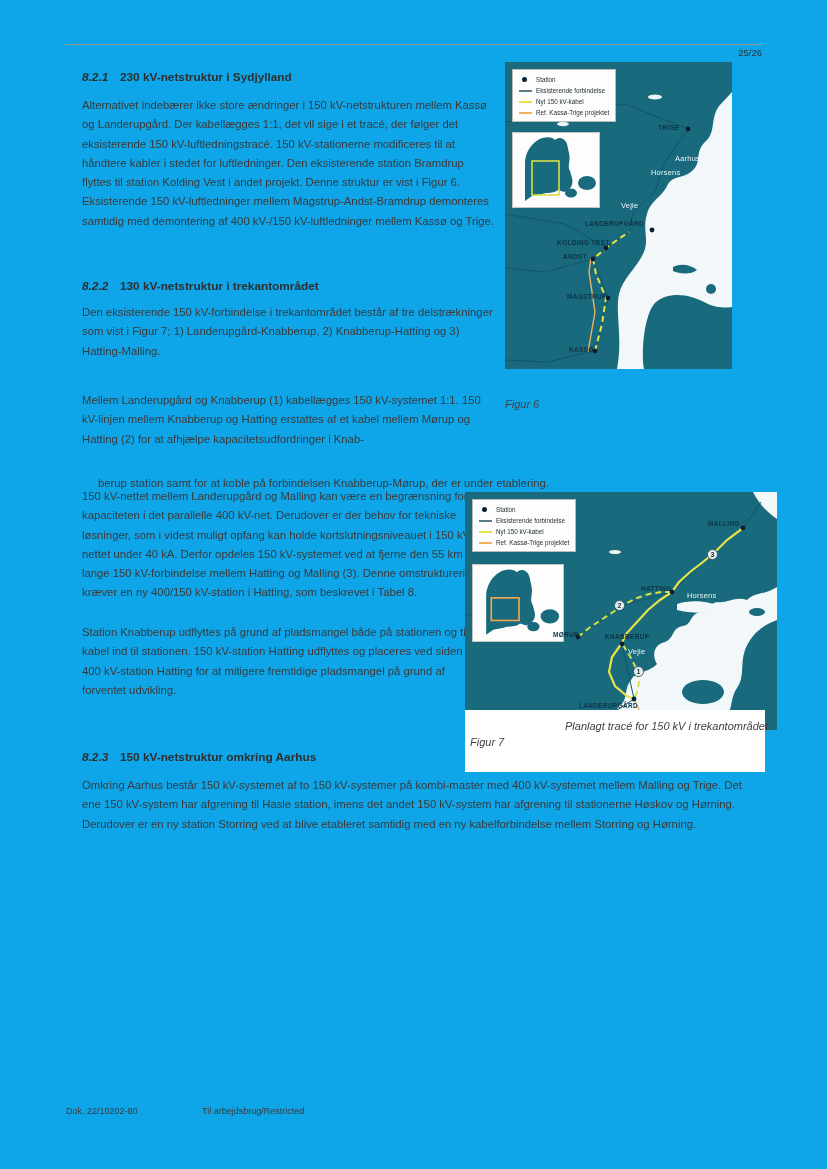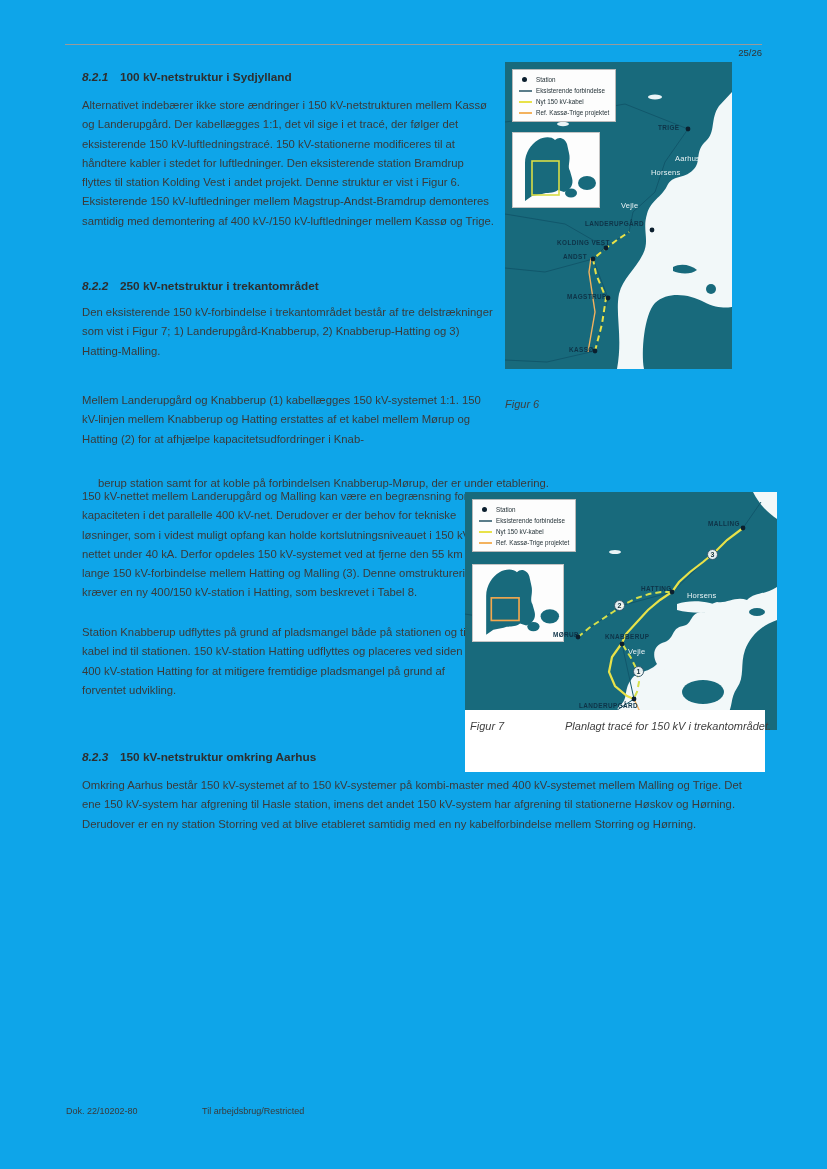--- a/index.html
+++ b/index.html
@@ -51,26 +51,26 @@
 </style>
 </head>
 <body>
 
 <div class="page">
 
   <div class="abs top-rule"></div>
   <div class="abs page-num">25/26</div>
 
   <h2 class="abs sec" style="left:82px; top:70px;">
-    <span class="secnum">8.2.1</span><span>100 kV-netstruktur i Sydjylland</span>
+    <span class="secnum">8.2.1</span><span>230 kV-netstruktur i Sydjylland</span>
   </h2>
   <p class="abs body" style="left:82px; top:96px; width:412px;">Alternativet indebærer ikke store ændringer i 150 kV-netstrukturen mellem Kassø og Landerupgård. Der kabellægges 1:1, det vil sige i et tracé, der følger det eksisterende 150 kV-luftledningstracé. 150 kV-stationerne modificeres til at håndtere kabler i stedet for luftledninger. Den eksisterende station Bramdrup flyttes til station Kolding Vest i andet projekt. Denne struktur er vist i Figur 6. Eksisterende 150 kV-luftledninger mellem Magstrup-Andst-Bramdrup demonteres samtidig med demontering af 400 kV-/150 kV-luftledninger mellem Kassø og Trige.</p>
 
   <h2 class="abs sec" style="left:82px; top:279px;">
-    <span class="secnum">8.2.2</span><span>250 kV-netstruktur i trekantområdet</span>
+    <span class="secnum">8.2.2</span><span>130 kV-netstruktur i trekantområdet</span>
   </h2>
   <p class="abs body" style="left:82px; top:303px; width:415px;">Den eksisterende 150 kV-forbindelse i trekantområdet består af tre delstrækninger som vist i Figur 7; 1) Landerupgård-Knabberup, 2) Knabberup-Hatting og 3) Hatting-Malling.</p>
   <p class="abs body" style="left:82px; top:391px; width:412px;">Mellem Landerupgård og Knabberup (1) kabellægges 150 kV-systemet 1:1. 150 kV-linjen mellem Knabberup og Hatting erstattes af et kabel mellem Mørup og Hatting (2) for at afhjælpe kapacitetsudfordringer i Knab-</p>
   <p class="abs body" style="left:98px; top:455px; width:660px;margin-top:19px;">berup station samt for at koble på forbindelsen Knabberup-Mørup, der er under etablering.</p>
   <p class="abs body" style="left:82px; top:487px; width:405px;">150 kV-nettet mellem Landerupgård og Malling kan være en begrænsning for kapaciteten i det parallelle 400 kV-net. Derudover er der behov for tekniske løsninger, som i videst muligt opfang kan holde kortslutningsniveauet i 150 kV-nettet under 40 kA. Derfor opdeles 150 kV-systemet ved at fjerne den 55 km lange 150 kV-forbindelse mellem Hatting og Malling (3). Denne omstrukturering kræver en ny 400/150 kV-station i Hatting, som beskrevet i Tabel 8.</p>
   <p class="abs body" style="left:82px; top:623px; width:405px;">Station Knabberup udflyttes på grund af pladsmangel både på stationen og til kabel ind til stationen. 150 kV-station Hatting udflyttes og placeres ved siden af 400 kV-station Hatting for at mitigere fremtidige pladsmangel på grund af forventet udvikling.</p>
 
   <div class="map" style="left:505px; top:62px; width:227px; height:307px;">
     <svg class="art" width="227" height="307" viewBox="0 0 227 307">
       <rect x="0" y="0" width="227" height="307" fill="#186a7c"></rect>
@@ -225,21 +225,21 @@
     <span class="maplabel city" style="left:163px; top:155px;">Vejle</span>
     <span class="maplabel" style="left:114px; top:210px;">LANDERUPGÅRD</span>
 
     <span class="badge" style="left:242px; top:57px;">3</span>
     <span class="badge" style="left:149px; top:108px;">2</span>
     <span class="badge" style="left:168px; top:174px;">1</span>
   </div>
 
   <div class="abs caption fig7-caption-box" style="left:465px; top:710px; width:300px; height:62px;">
     <div style="position:relative; padding-left:5px;">
-      <span class="figlab" style="left:5px; top:0;">Figur 7</span>
+      <span class="figlab" style="left:5px; top:16px;">Figur 7</span>
       <span class="figtxt" style="margin-left:95px; width:225px;">Planlagt tracé for 150 kV i trekantområdet.</span>
     </div>
   </div>
 
   <h2 class="abs sec" style="left:82px; top:750px;">
     <span class="secnum">8.2.3</span><span>150 kV-netstruktur omkring Aarhus</span>
   </h2>
   <p class="abs body" style="left:82px; top:776px; width:678px;">Omkring Aarhus består 150 kV-systemet af to 150 kV-systemer på kombi-master med 400 kV-systemet mellem Malling og Trige. Det ene 150 kV-system har afgrening til Hasle station, imens det andet 150 kV-system har afgrening til stationerne Høskov og Hørning. Derudover er en ny station Storring ved at blive etableret samtidig med en ny kabelforbindelse mellem Storring og Hørning.</p>
 
   <div class="abs footer">

